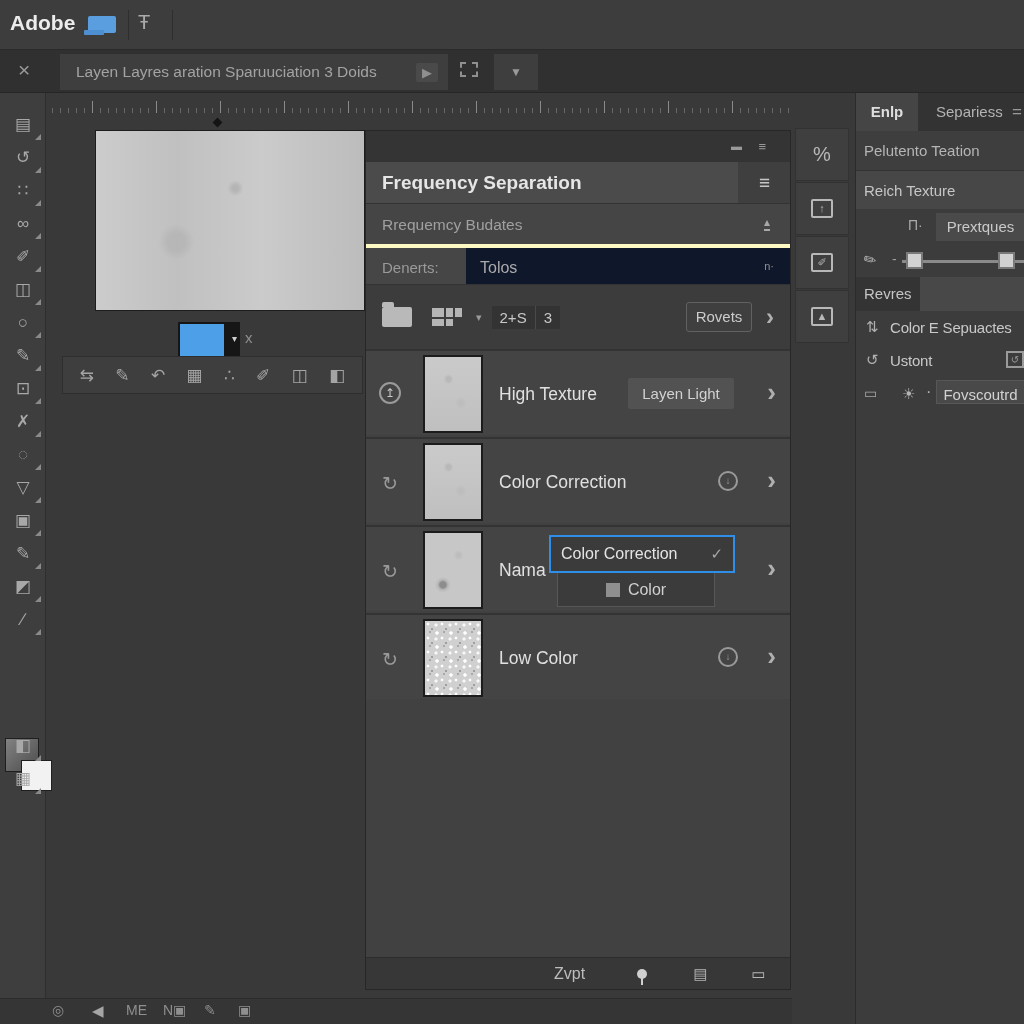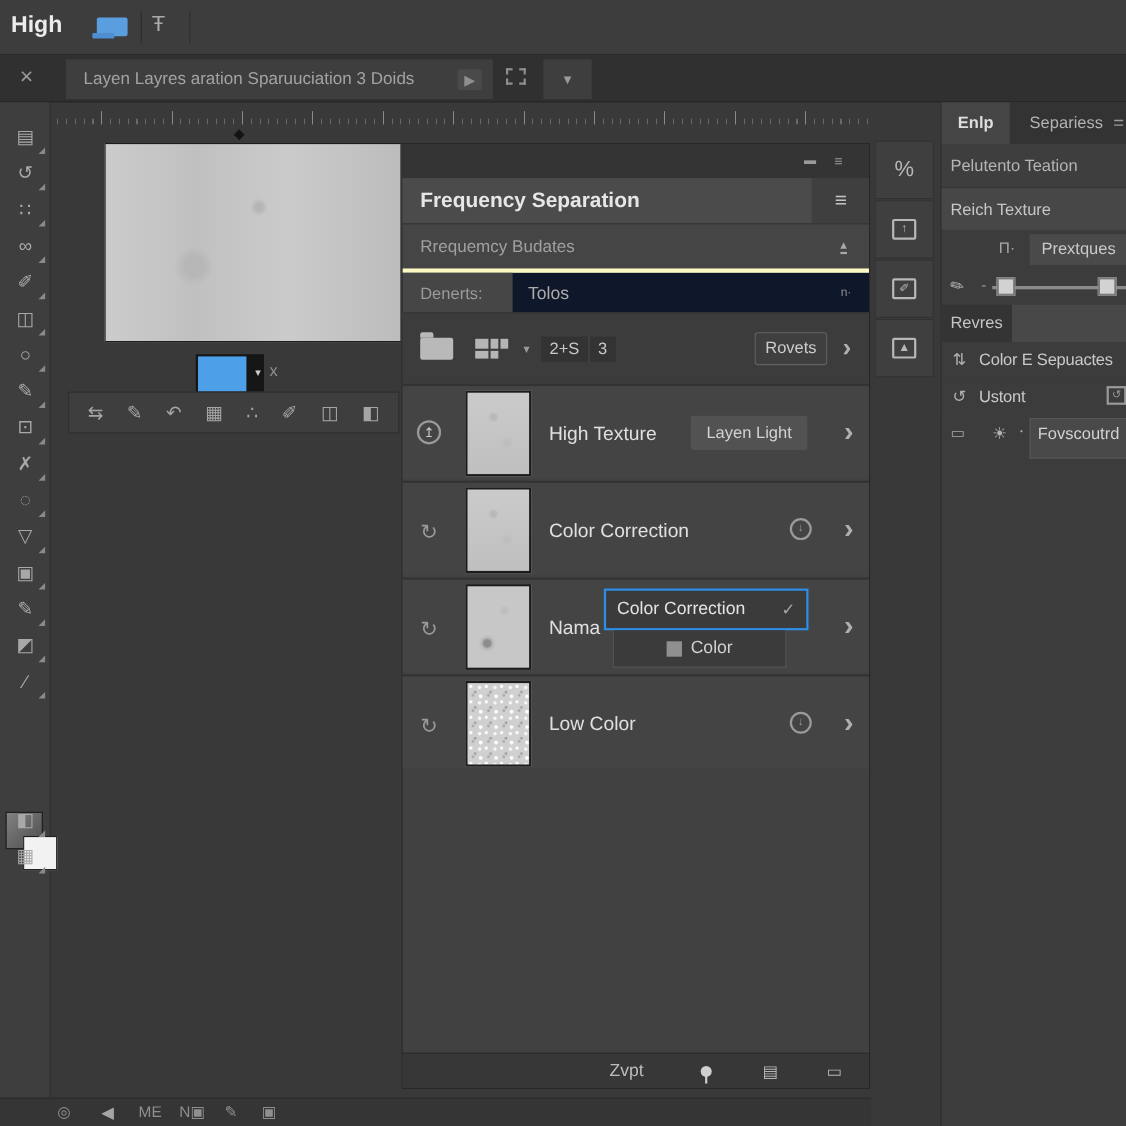--- a/index.html
+++ b/index.html
@@ -174,35 +174,35 @@
     font-size:15px; color:#c5c5c5; line-height:34px; padding-left:8px; }
   .r-item { position:absolute; left:0; width:100%; height:33px; background:#3c3c3c; }
   .r-item-ic { position:absolute; left:10px; top:7px; font-size:15px; color:#b0b0b0; }
   .r-item-label { position:absolute; left:34px; top:0; font-size:15px; color:#c9c9c9; line-height:33px; letter-spacing:-0.2px; }
   .r-item-boxic { position:absolute; right:0px; top:7px; width:18px; height:17px; border:2px solid #9a9a9a;
     font-size:10px; color:#9a9a9a; text-align:center; line-height:13px; }
   .r-fgrow { position:absolute; left:0; top:284px; width:100%; height:36px; }
   .r-rect { position:absolute; left:8px; top:8px; font-size:14px; color:#a8a8a8; }
   .r-sun { position:absolute; left:46px; top:8px; font-size:15px; color:#b5b5b5; }
   .r-dot { position:absolute; left:70px; top:6px; font-size:16px; color:#b5b5b5; }
-  .r-fg-btn { position:absolute; left:80px; top:3px; width:89px; height:37px; background:#494949; border:1px solid #575757;
+  .r-fg-btn { position:absolute; left:80px; top:3px; width:89px; height:24px; background:#494949; border:1px solid #575757;
     font-size:15px; color:#d2d2d2; text-align:center; line-height:28px; white-space:nowrap; overflow:hidden; }
 
   
   .statusbar { left:0; top:998px; width:792px; height:26px; background:#353535; border-top:1px solid #2b2b2b; }
   .sb-ic { position:absolute; top:3px; font-size:14px; color:#8f8f8f; }
   .sb-tri { color:#a5a5a5; font-size:15px; }
 </style>
 </head>
 <body>
 
 <div id="app">
 
   <div class="abs titlebar">
-    <span class="abs brand">High</span>
+    <span class="abs brand">Adobe</span>
     <span class="abs brand-icon"></span>
     <span class="abs brand-icon-base"></span>
     <span class="abs tb-sep" style="left:128px"></span>
     <span class="abs tb-tool-icon">Ŧ</span>
     <span class="abs tb-sep" style="left:172px"></span>
   </div>
 
   <div class="abs tabbar"></div>
   <span class="abs close-x">×</span>
   <div class="abs doc-tab">

